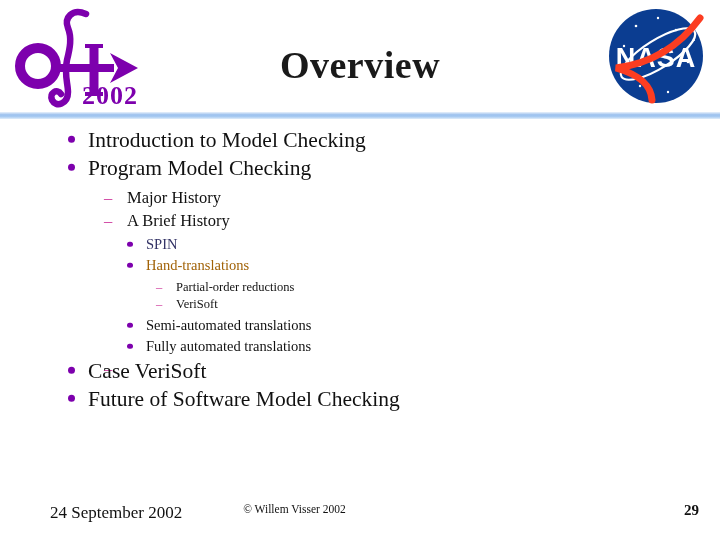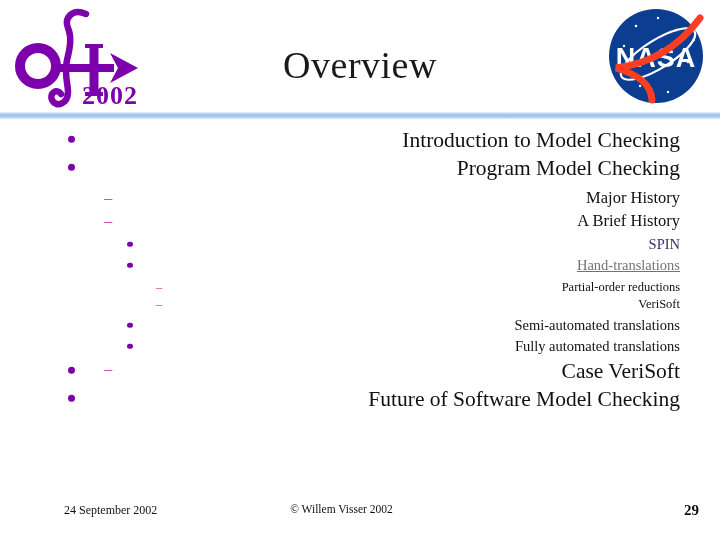--- a/index.html
+++ b/index.html
@@ -3,51 +3,51 @@
 <meta charset="utf-8">
 <style>
   html,body{margin:0;padding:0;background:#fff;}
   .slide{
     position:relative;width:720px;height:540px;background:#ffffff;overflow:hidden;
     font-family:"Liberation Serif","DejaVu Serif",serif;color:#111111;
   }
   
   .title{
     position:absolute;top:46px;left:0;width:720px;text-align:center;
-    font-size:38px;font-weight:normal;color:#1a1a1a;letter-spacing:.5px;line-height:1;
+    font-size:38px;font-weight:bold;color:#1a1a1a;letter-spacing:.5px;line-height:1;
   }
   .logo-left{position:absolute;left:8px;top:4px;}
   .logo-year{
     position:absolute;left:82px;top:83px;font-size:26px;font-weight:bold;
     color:#7d00ad;line-height:1;letter-spacing:1px;
   }
   .nasa{position:absolute;left:606px;top:6px;}
   .divider{
     position:absolute;left:0;top:112px;width:720px;height:7px;
     background:linear-gradient(180deg,#eaf2fb 0%,#9cc1ee 40%,#a9cbf2 68%,#e2eefa 100%);
     filter:blur(.4px);
   }
   
-  .content{position:absolute;left:0;top:126px;width:680px;text-align:right;}
+  .content{position:absolute;left:0;top:126px;width:680px;}
   .row{position:relative;}
   .row .dot{position:absolute;border-radius:50%;background:#7d00ad;top:50%;transform:translateY(-60%);}
   .row .dash{position:absolute;left:0;top:0;color:#cc3399;font-weight:normal;}
   .lvl1{margin-left:66px;padding-left:22px;font-size:21.5px;line-height:28px;}
   .lvl1 .dot{width:7px;height:7px;left:2px;}
   .lvl2{margin-left:104px;padding-left:23px;font-size:16.5px;line-height:23px;}
   .lvl3{margin-left:126px;padding-left:20px;font-size:14.5px;line-height:21px;}
   .lvl3 .dot{width:5.5px;height:5.5px;left:1px;}
   .lvl4{margin-left:156px;padding-left:20px;font-size:12.5px;line-height:17px;}
   .lvl1 + .lvl2{margin-top:4px;}
   .lvl2 + .lvl3{margin-top:2px;}
   .lvl3 + .lvl4{margin-top:3px;}
   .lvl4 + .lvl3{margin-top:2px;}
   
-  .footer-date{position:absolute;left:64px;top:503px;font-size:12px;text-align:center;}
-  .footer-copy{position:absolute;left:0;top:503px;width:589px;text-align:center;font-size:11.5px;padding-left:47px;}
+  .footer-date{position:absolute;left:50px;top:503px;font-size:17px;text-align:center;}
+  .footer-copy{position:absolute;left:0;top:503px;width:589px;text-align:center;font-size:11.5px;}
   .footer-page{position:absolute;left:684px;top:502px;font-size:15px;font-weight:bold;}
   .nasa-text{
     font-family:"Liberation Sans","DejaVu Sans",sans-serif;font-weight:bold;
   }
 </style>
 </head>
 <body>
 
 <div class="slide">
 
@@ -82,21 +82,21 @@
   </svg>
 
   <div class="divider"></div>
 
   <div class="content">
       <div class="row lvl1"><span class="dot"></span><span>Introduction to Model Checking</span></div>
       <div class="row lvl1"><span class="dot"></span><span>Program Model Checking</span></div>
       <div class="row lvl2"><span class="dash">–</span><span>Major History</span></div>
       <div class="row lvl2"><span class="dash">–</span><span>A Brief History</span></div>
       <div class="row lvl3"><span class="dot"></span><span style="color: rgb(51, 51, 102);">SPIN</span></div>
-      <div class="row lvl3"><span class="dot"></span><span style="color: #737373; text-decoration: underline;">Hand-translations</span></div>
+      <div class="row lvl3"><span class="dot"></span><span style="color: #a16207;">Hand-translations</span></div>
       <div class="row lvl4"><span class="dash">–</span><span>Partial-order reductions</span></div>
       <div class="row lvl4"><span class="dash">–</span><span>VeriSoft</span></div>
       <div class="row lvl3"><span class="dot"></span><span>Semi-automated translations</span></div>
       <div class="row lvl3"><span class="dot"></span><span>Fully automated translations</span></div>
       <div class="row lvl2"><span class="dash">–</span></div>
       <div class="row lvl1"><span class="dot"></span><span>Case VeriSoft</span></div>
       <div class="row lvl1"><span class="dot"></span><span>Future of Software Model Checking</span></div>
     </div>
 
   <div class="footer-date">24 September 2002</div>

